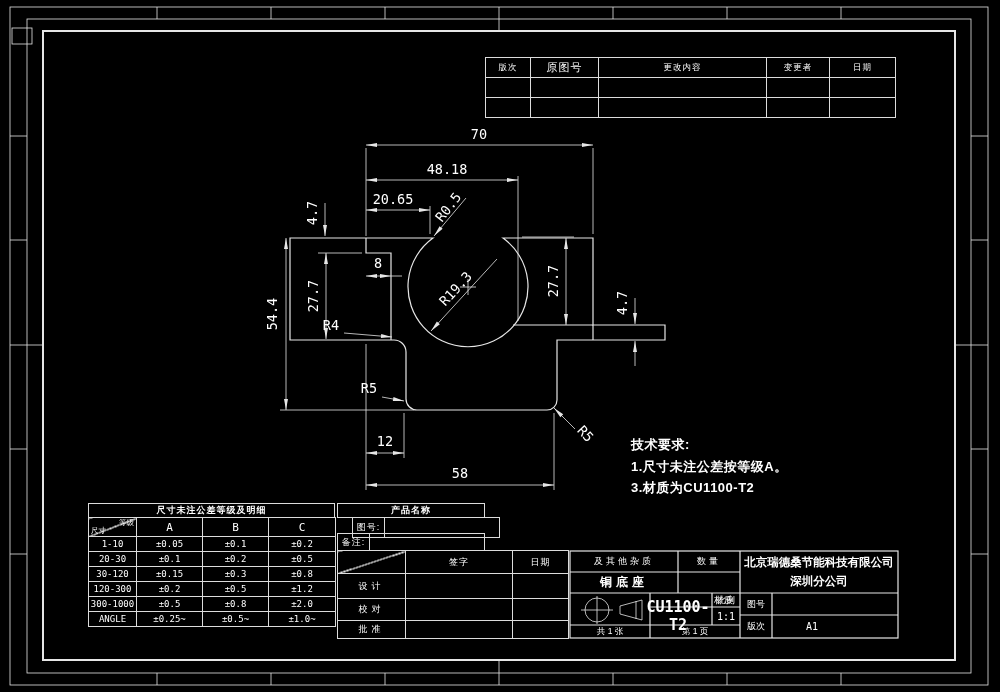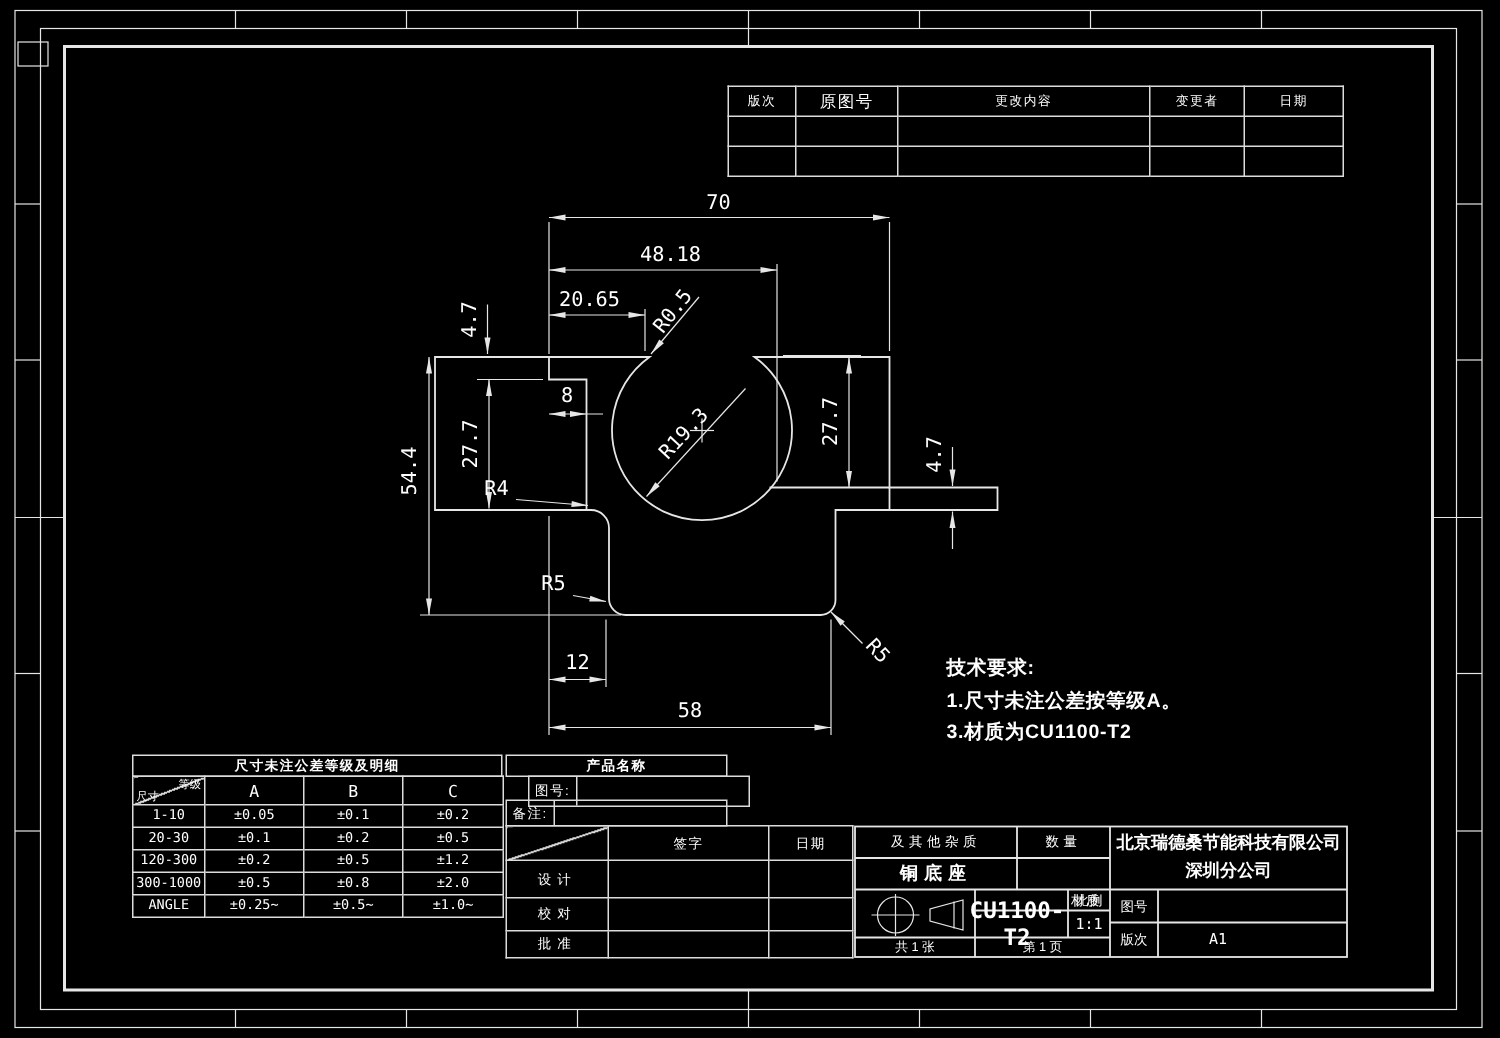--- a/index.html
+++ b/index.html
@@ -254,20 +254,26 @@
         <td class="num">±0.1</td>
         <td class="num">±0.2</td>
       </tr>
       <tr style="height: 15px;">
         <td class="num">20-30</td>
         <td class="num">±0.1</td>
         <td class="num">±0.2</td>
         <td class="num">±0.5</td>
       </tr>
       <tr style="height: 15px;">
+        <td class="num">30-120</td>
+        <td class="num">±0.15</td>
+        <td class="num">±0.3</td>
+        <td class="num">±0.8</td>
+      </tr>
+      <tr style="height: 15px;">
         <td class="num">120-300</td>
         <td class="num">±0.2</td>
         <td class="num">±0.5</td>
         <td class="num">±1.2</td>
       </tr>
       <tr style="height: 15px;">
         <td class="num">300-1000</td>
         <td class="num">±0.5</td>
         <td class="num">±0.8</td>
         <td class="num">±2.0</td>

